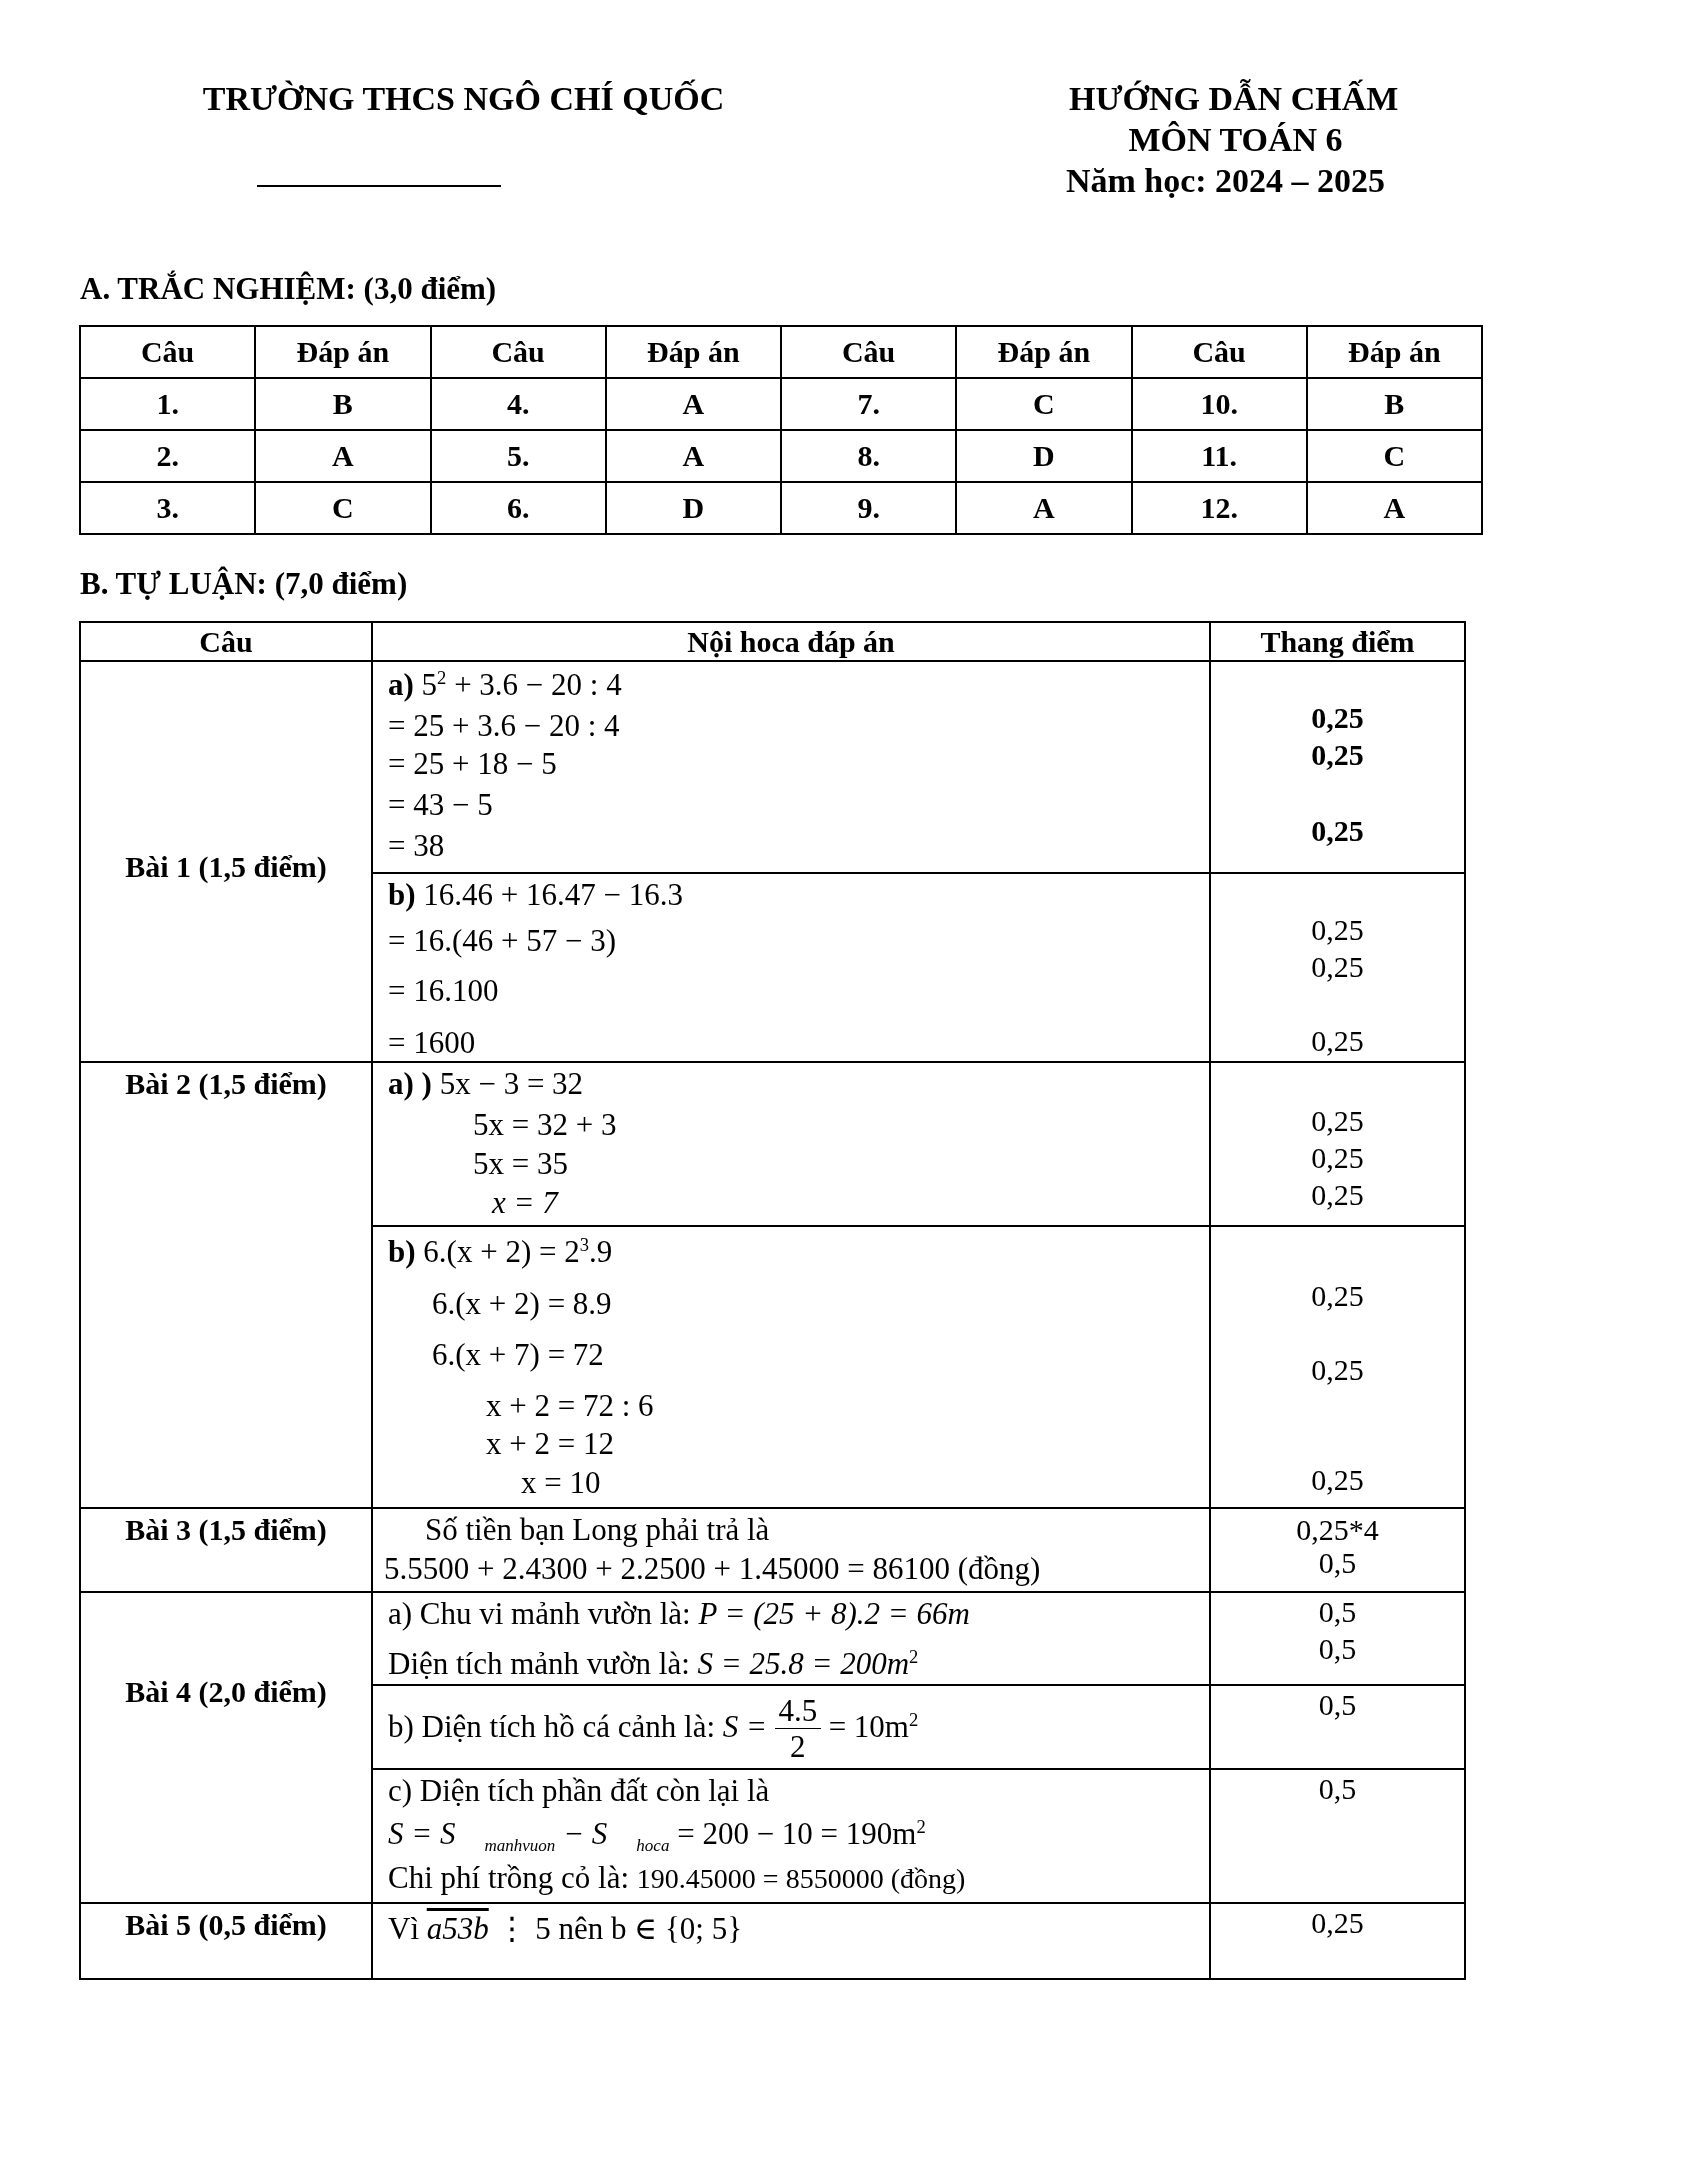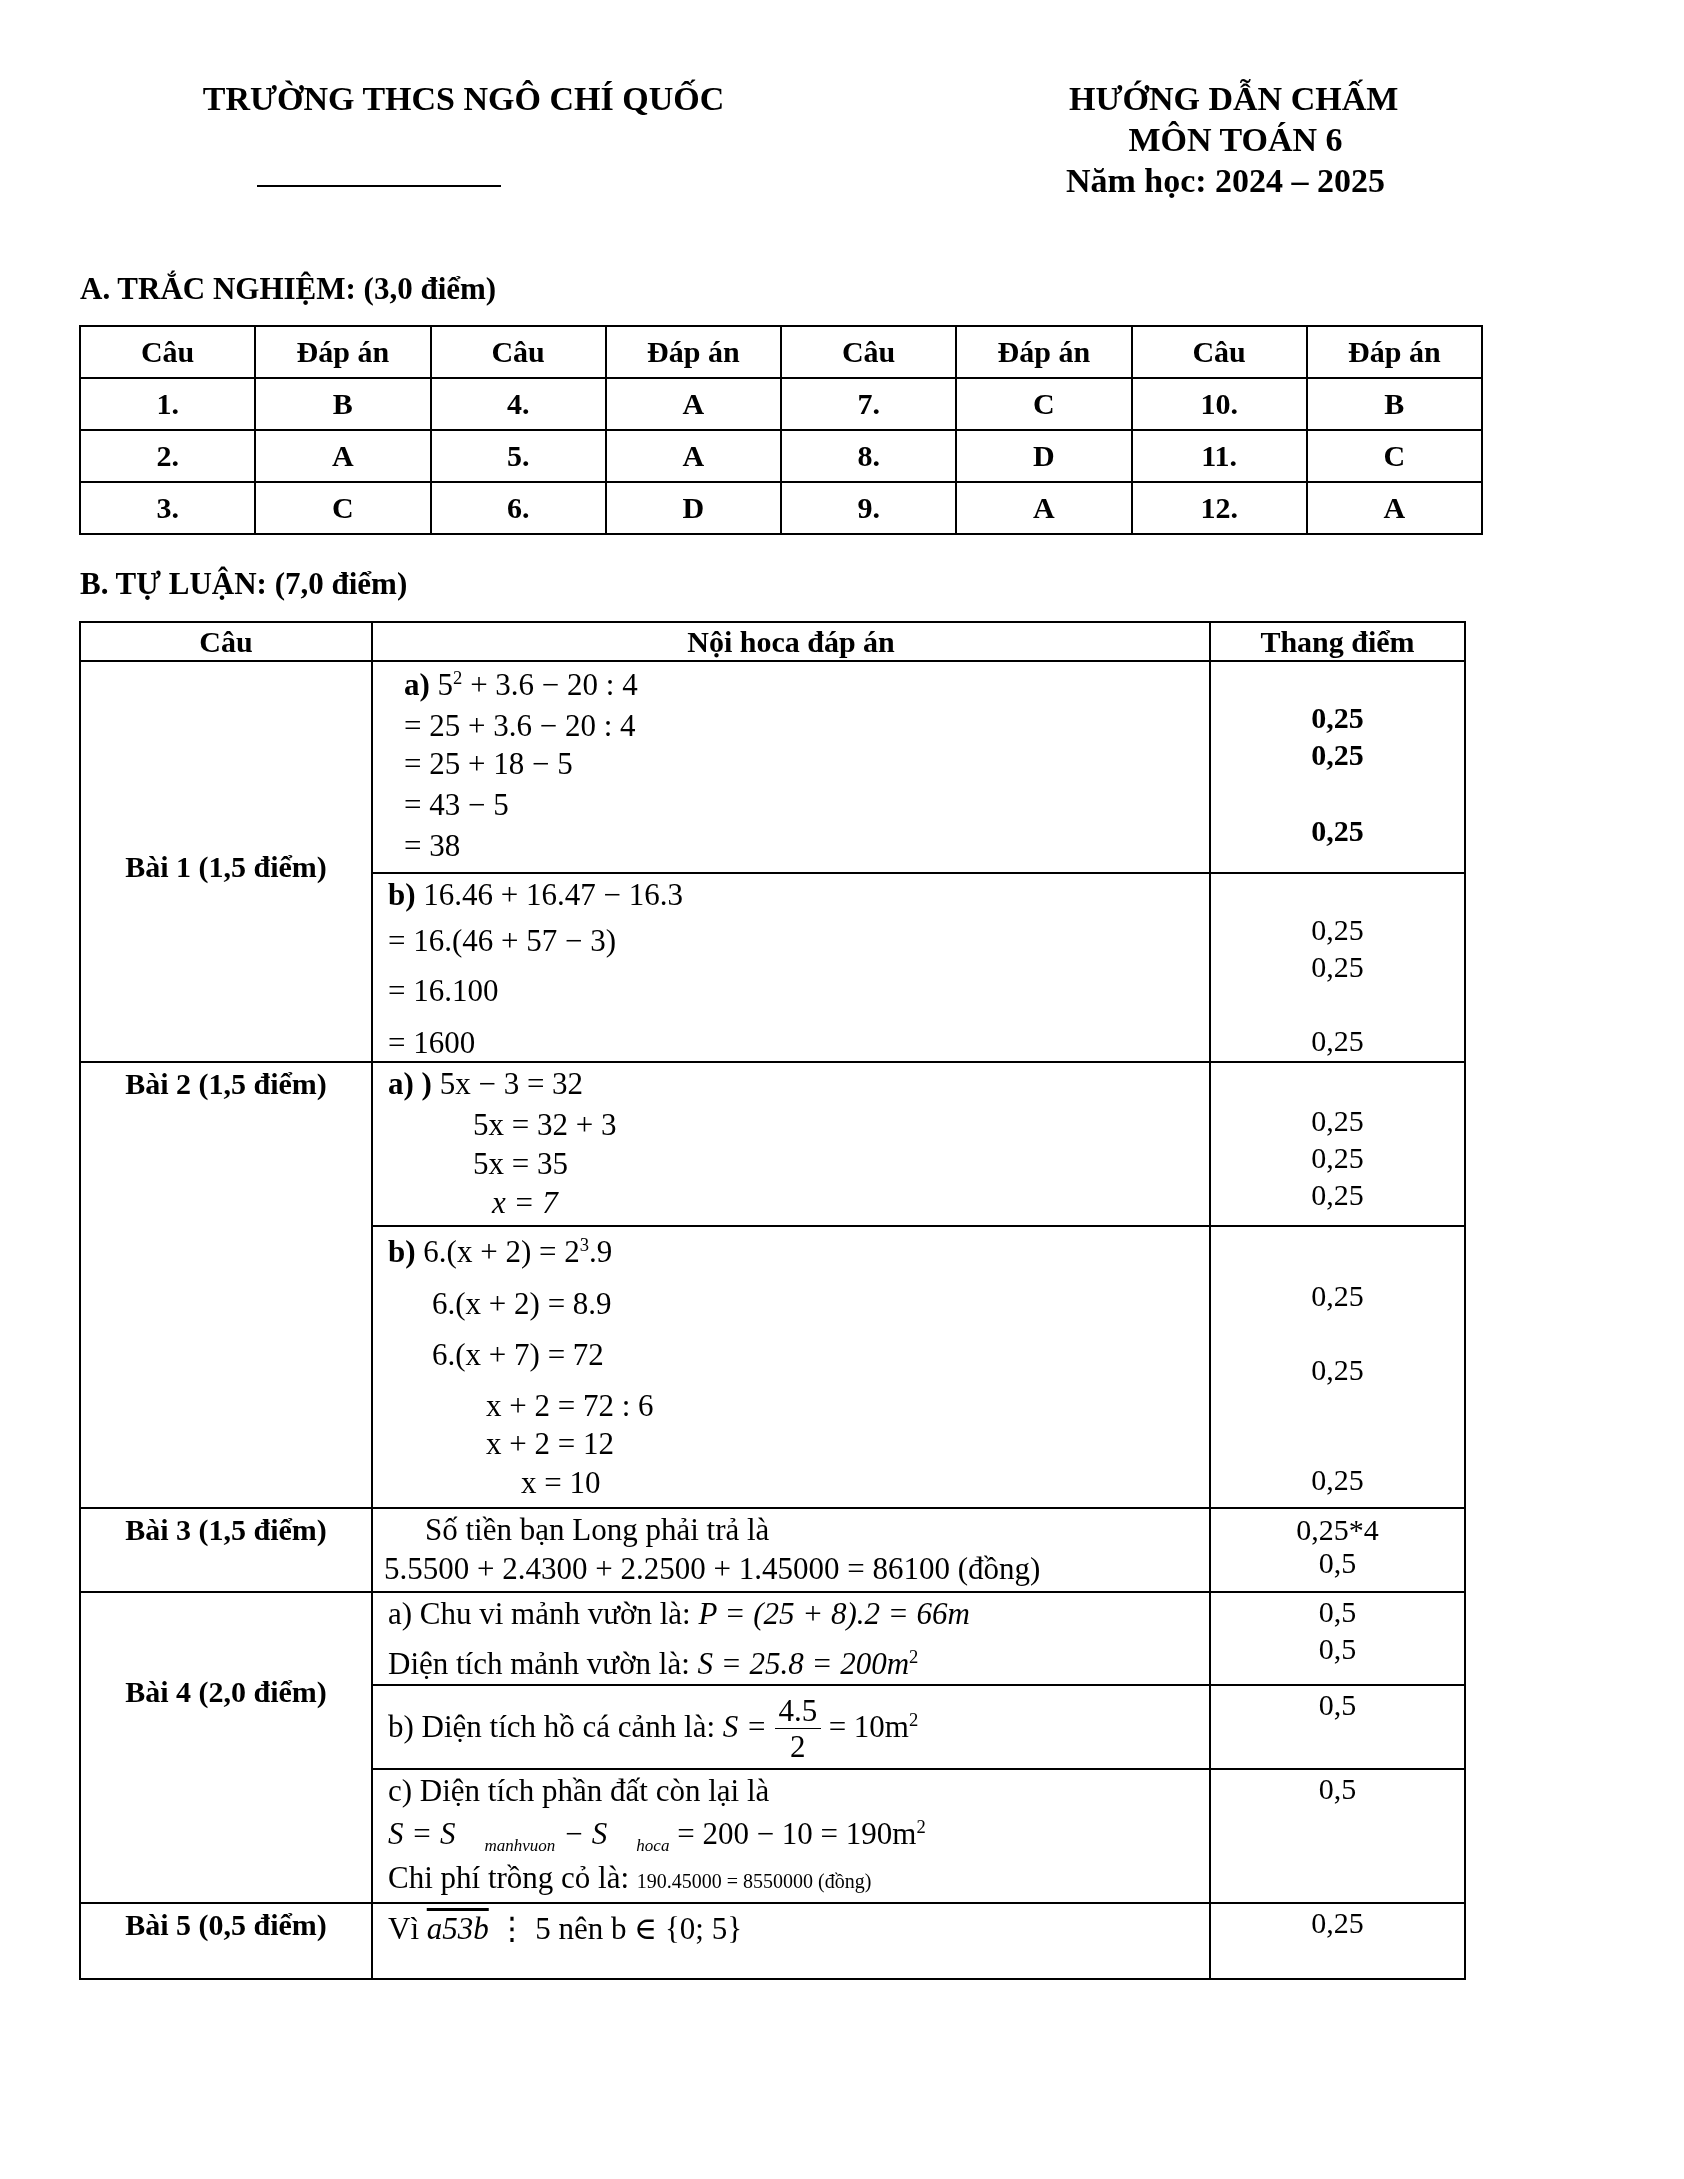--- a/index.html
+++ b/index.html
@@ -109,21 +109,21 @@
       <tr class="head">
     <td>Câu</td>
     <td>Nội hoca đáp án</td>
     <td>Thang điểm</td>
   </tr>
 
   <tr>
     <td rowspan="2" style="position:relative;">
       <div class="ql" style="top:186px;">Bài  1 (1,5 điểm)</div>
     </td>
-    <td style="height:210px;padding-left:16px;">
+    <td style="height:210px;">
       <div class="cell" style="height:210px;">
         <div class="ln" style="top:3.7px;"><b>a)</b> <span>5</span><sup>2</sup><span> + 3.6 − 20 : 4</span></div>
         <div class="ln" style="top:45px;">= 25 + 3.6 − 20 : 4</div>
         <div class="ln" style="top:83px;">= 25 + 18 − 5</div>
         <div class="ln" style="top:124px;">= 43 − 5</div>
         <div class="ln" style="top:165px;">= 38</div>
       </div>
     </td>
     <td>
       <div class="cell" style="height:210px;">
@@ -240,21 +240,21 @@
         <div class="sc" style="top:0px;">0,5</div>
       </div>
     </td>
   </tr>
 
   <tr>
     <td style="height:132px;">
       <div class="cell" style="height:132px;">
         <div class="ln" style="top:1.9px;">c) Diện tích phần đất còn lại là</div>
         <div class="ln it" style="top:45px;"><span>S = S</span><sub>manhvuon</sub><span> − S</span><sub>hoca</sub><span style="font-style:normal;"> = 200 − 10 = 190m</span><sup style="font-style:normal;">2</sup></div>
-        <div class="ln" style="top:89px;"><span>Chi phí trồng cỏ là: </span><span style="font-size:20px;">190.45000 = 8550000  (đồng)</span></div>
+        <div class="ln" style="top:89px;"><span>Chi phí trồng cỏ là: </span><span style="font-size:28px;">190.45000 = 8550000  (đồng)</span></div>
       </div>
     </td>
     <td>
       <div class="cell" style="height:132px;">
         <div class="sc" style="top:0px;">0,5</div>
       </div>
     </td>
   </tr>
 
   <tr>

